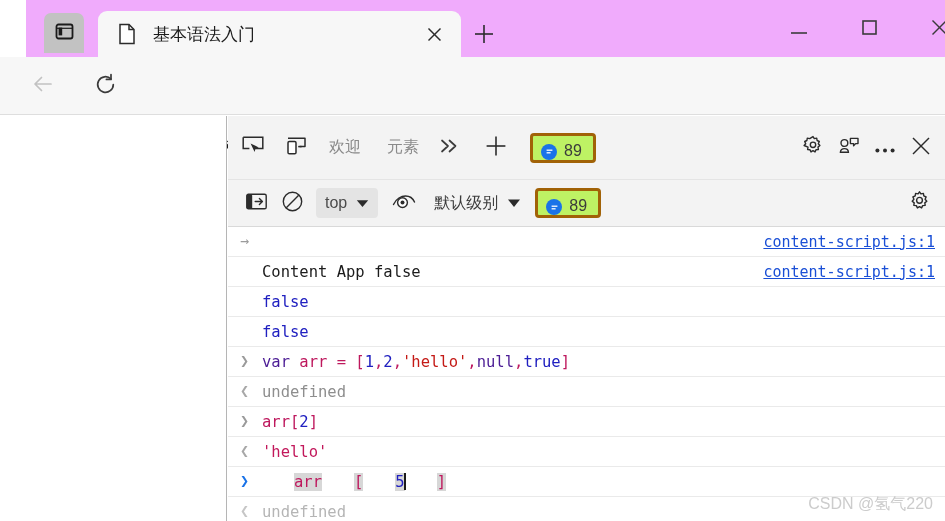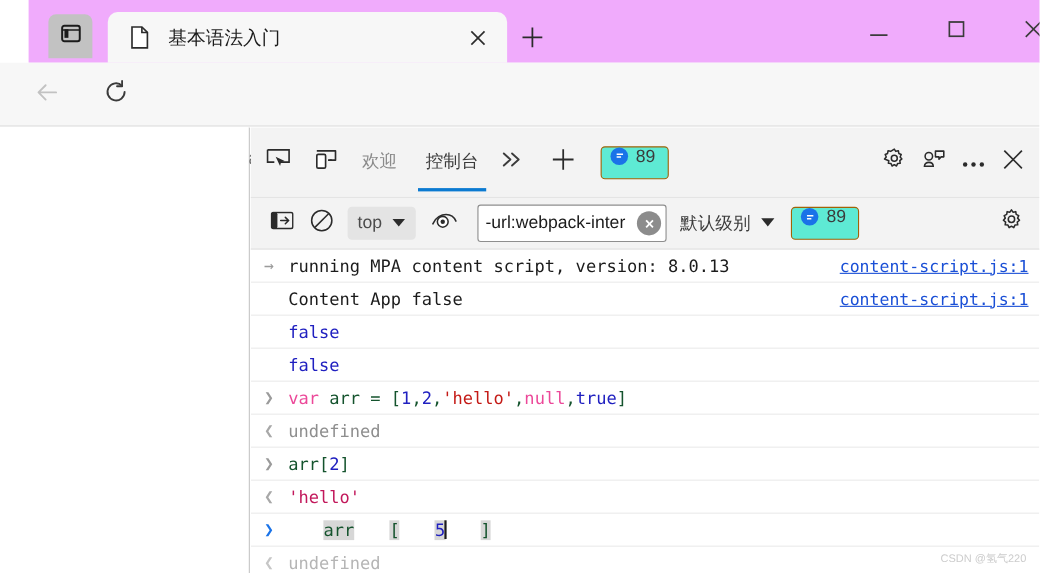--- a/index.html
+++ b/index.html
@@ -112,22 +112,22 @@
     display:flex; align-items:center; font-size:16px; color:#8a8a8a; flex:none;
   }
   .dt-tab.active { color:#3b3b3b; }
   .dt-tab.active::after {
     content:""; position:absolute; left:6px; right:6px; bottom:0; height:3px; background:#0b7ad1;
   }
   .dt-chev { width:34px; height:34px; display:flex; align-items:center; justify-content:center; flex:none; }
   .dt-plus { width:40px; height:34px; display:flex; align-items:center; justify-content:center; flex:none; margin-left:10px;}
   .dt-badge {
     height:30px; margin-left:14px; padding:0 11px 0 8px;
-    background:#5eead4; border:1px solid #a16207; border-radius:4px;
-    display:flex; align-items:flex-start; gap:7px; flex:none;
+    background:#bef264; border:3px solid #a16207; border-radius:4px;
+    display:flex; align-items:flex-end; gap:7px; flex:none;
   }
   .dt-badge .bubble { width:16px; height:16px; border-radius:50%; background:#1a73e8;
     display:flex; align-items:center; justify-content:center; flex:none; }
   .dt-badge .cnt { font-size:16px; color:#3b3b3b; }
   .dt-right { margin-left:auto; display:flex; align-items:center; }
   .dt-rbtn { width:36px; height:34px; display:flex; align-items:center; justify-content:center; }
 
   .dt-filterbar {
     position:relative; height:47px; background:#f3f3f3;
     display:flex; align-items:center; border-bottom:1px solid #d9d9d9;
@@ -171,32 +171,32 @@
   .gut.arrow-in.dim { color:#c6c6c6; }
   .gut.prompt-active { color:#1a73e8; font-weight:bold; }
   .msg { font-size:15.5px; color:#1b1b1b; white-space:pre; }
   .msg.blue  { color:#2020c0; }
   .msg.gray  { color:#8e8e8e; }
   .msg.gray-light { color:#b5b5b5; }
   .src {
     position:absolute; right:10px; font-size:15px; color:#1a4fd6;
     text-decoration:underline; white-space:nowrap;
   }
-  .tk-kw  { color:#ec4899; }
+  .tk-kw  { color:#4c1d95; }
   .tk-num { color:#2020c0; }
   .tk-str { color:#c41a16; }
-  .tk-pln { color:#14532d; }
+  .tk-pln { color:#be185d; }
   .caret {
     display:inline-block; width:1.5px; height:17px; background:#1b1b1b;
     vertical-align:-3px; margin:0 -0.7px;
   }
   .sel-bg { background:#d7d7d7;margin-left:32px; }
 
   .watermark {
-    position:absolute; right:12px; bottom:6px; font-size:10px; color:#cccccc;
+    position:absolute; right:12px; bottom:6px; font-size:16px; color:#cccccc;
     font-family:"Liberation Sans", sans-serif; white-space:nowrap;
   }
 </style>
 </head>
 <body>
 
 <div id="app">
 
   <div class="titlebar">
 
@@ -390,22 +390,22 @@
             <path d="M2 2.2h17v8.4h-5.4" fill="none" stroke="#2b2b2b" stroke-width="1.5" stroke-linejoin="round"></path>
             <rect x="2" y="5.4" width="8" height="12.4" rx="1.3" fill="#ffffff" stroke="#2b2b2b" stroke-width="1.5"></rect>
             <line x1="12.2" y1="10.6" x2="15.6" y2="10.6" stroke="#2b2b2b" stroke-width="1.5"></line>
           </svg>
         </span>
       </div>
 
       <div class="dt-tab">
         <span>欢迎</span>
       </div>
-      <div class="dt-tab active">
-        <span>控制台</span>
+      <div class="dt-tab">
+        <span>元素</span>
       </div>
 
       <div class="dt-chev">
         <span>
           <svg width="20" height="16" viewBox="0 0 20 16">
             <path d="M3 2.5L9 8l-6 5.5M10.5 2.5L16.5 8l-6 5.5" fill="none" stroke="#3b3b3b" stroke-width="1.7" stroke-linecap="round" stroke-linejoin="round"></path>
           </svg>
         </span>
       </div>
 
@@ -497,29 +497,20 @@
       <div class="fb-icn" style="margin-left:8px;">
         <span>
           <svg width="24" height="17" viewBox="0 0 24 17">
             <path d="M1.5 11.5C4 5.5 9.5 3 13.5 3c4 0 7.5 2.5 9 6" fill="none" stroke="#2b2b2b" stroke-width="1.4" stroke-linecap="round"></path>
             <circle cx="10.5" cy="9.6" r="4.9" fill="#ffffff" stroke="#2b2b2b" stroke-width="1.4"></circle>
             <circle cx="10.5" cy="9.6" r="2" fill="#2b2b2b"></circle>
           </svg>
         </span>
       </div>
 
-      <div class="filter-input">
-        <span class="val" title="过滤">-url:webpack-inter</span>
-        <span class="filter-clear">
-          <svg width="13" height="13" viewBox="0 0 13 13">
-            <line x1="3.4" y1="3.4" x2="9.6" y2="9.6" stroke="#ffffff" stroke-width="1.6"></line>
-            <line x1="9.6" y1="3.4" x2="3.4" y2="9.6" stroke="#ffffff" stroke-width="1.6"></line>
-          </svg>
-        </span>
-      </div>
 
       <div class="level-select">
         <span class="txt">默认级别</span>
         <span>
           <svg width="14" height="10" viewBox="0 0 14 10">
               <path d="M1 1.5h12L7 9z" fill="#2b2b2b"></path>
             </svg>
         </span>
       </div>
 
@@ -542,21 +533,20 @@
             </svg>
           </span>
         </div>
       </div>
     </div>
 
     <div class="console-body">
 
       <div class="row">
         <span class="gut arrow-out">→</span>
-        <span class="msg">running MPA content script, version: 8.0.13</span>
         <span class="src">content-script.js:1</span>
       </div>
 
       <div class="row">
         <span class="gut"></span>
         <span class="msg">Content App false</span>
         <span class="src">content-script.js:1</span>
       </div>
 
       <div class="row">

